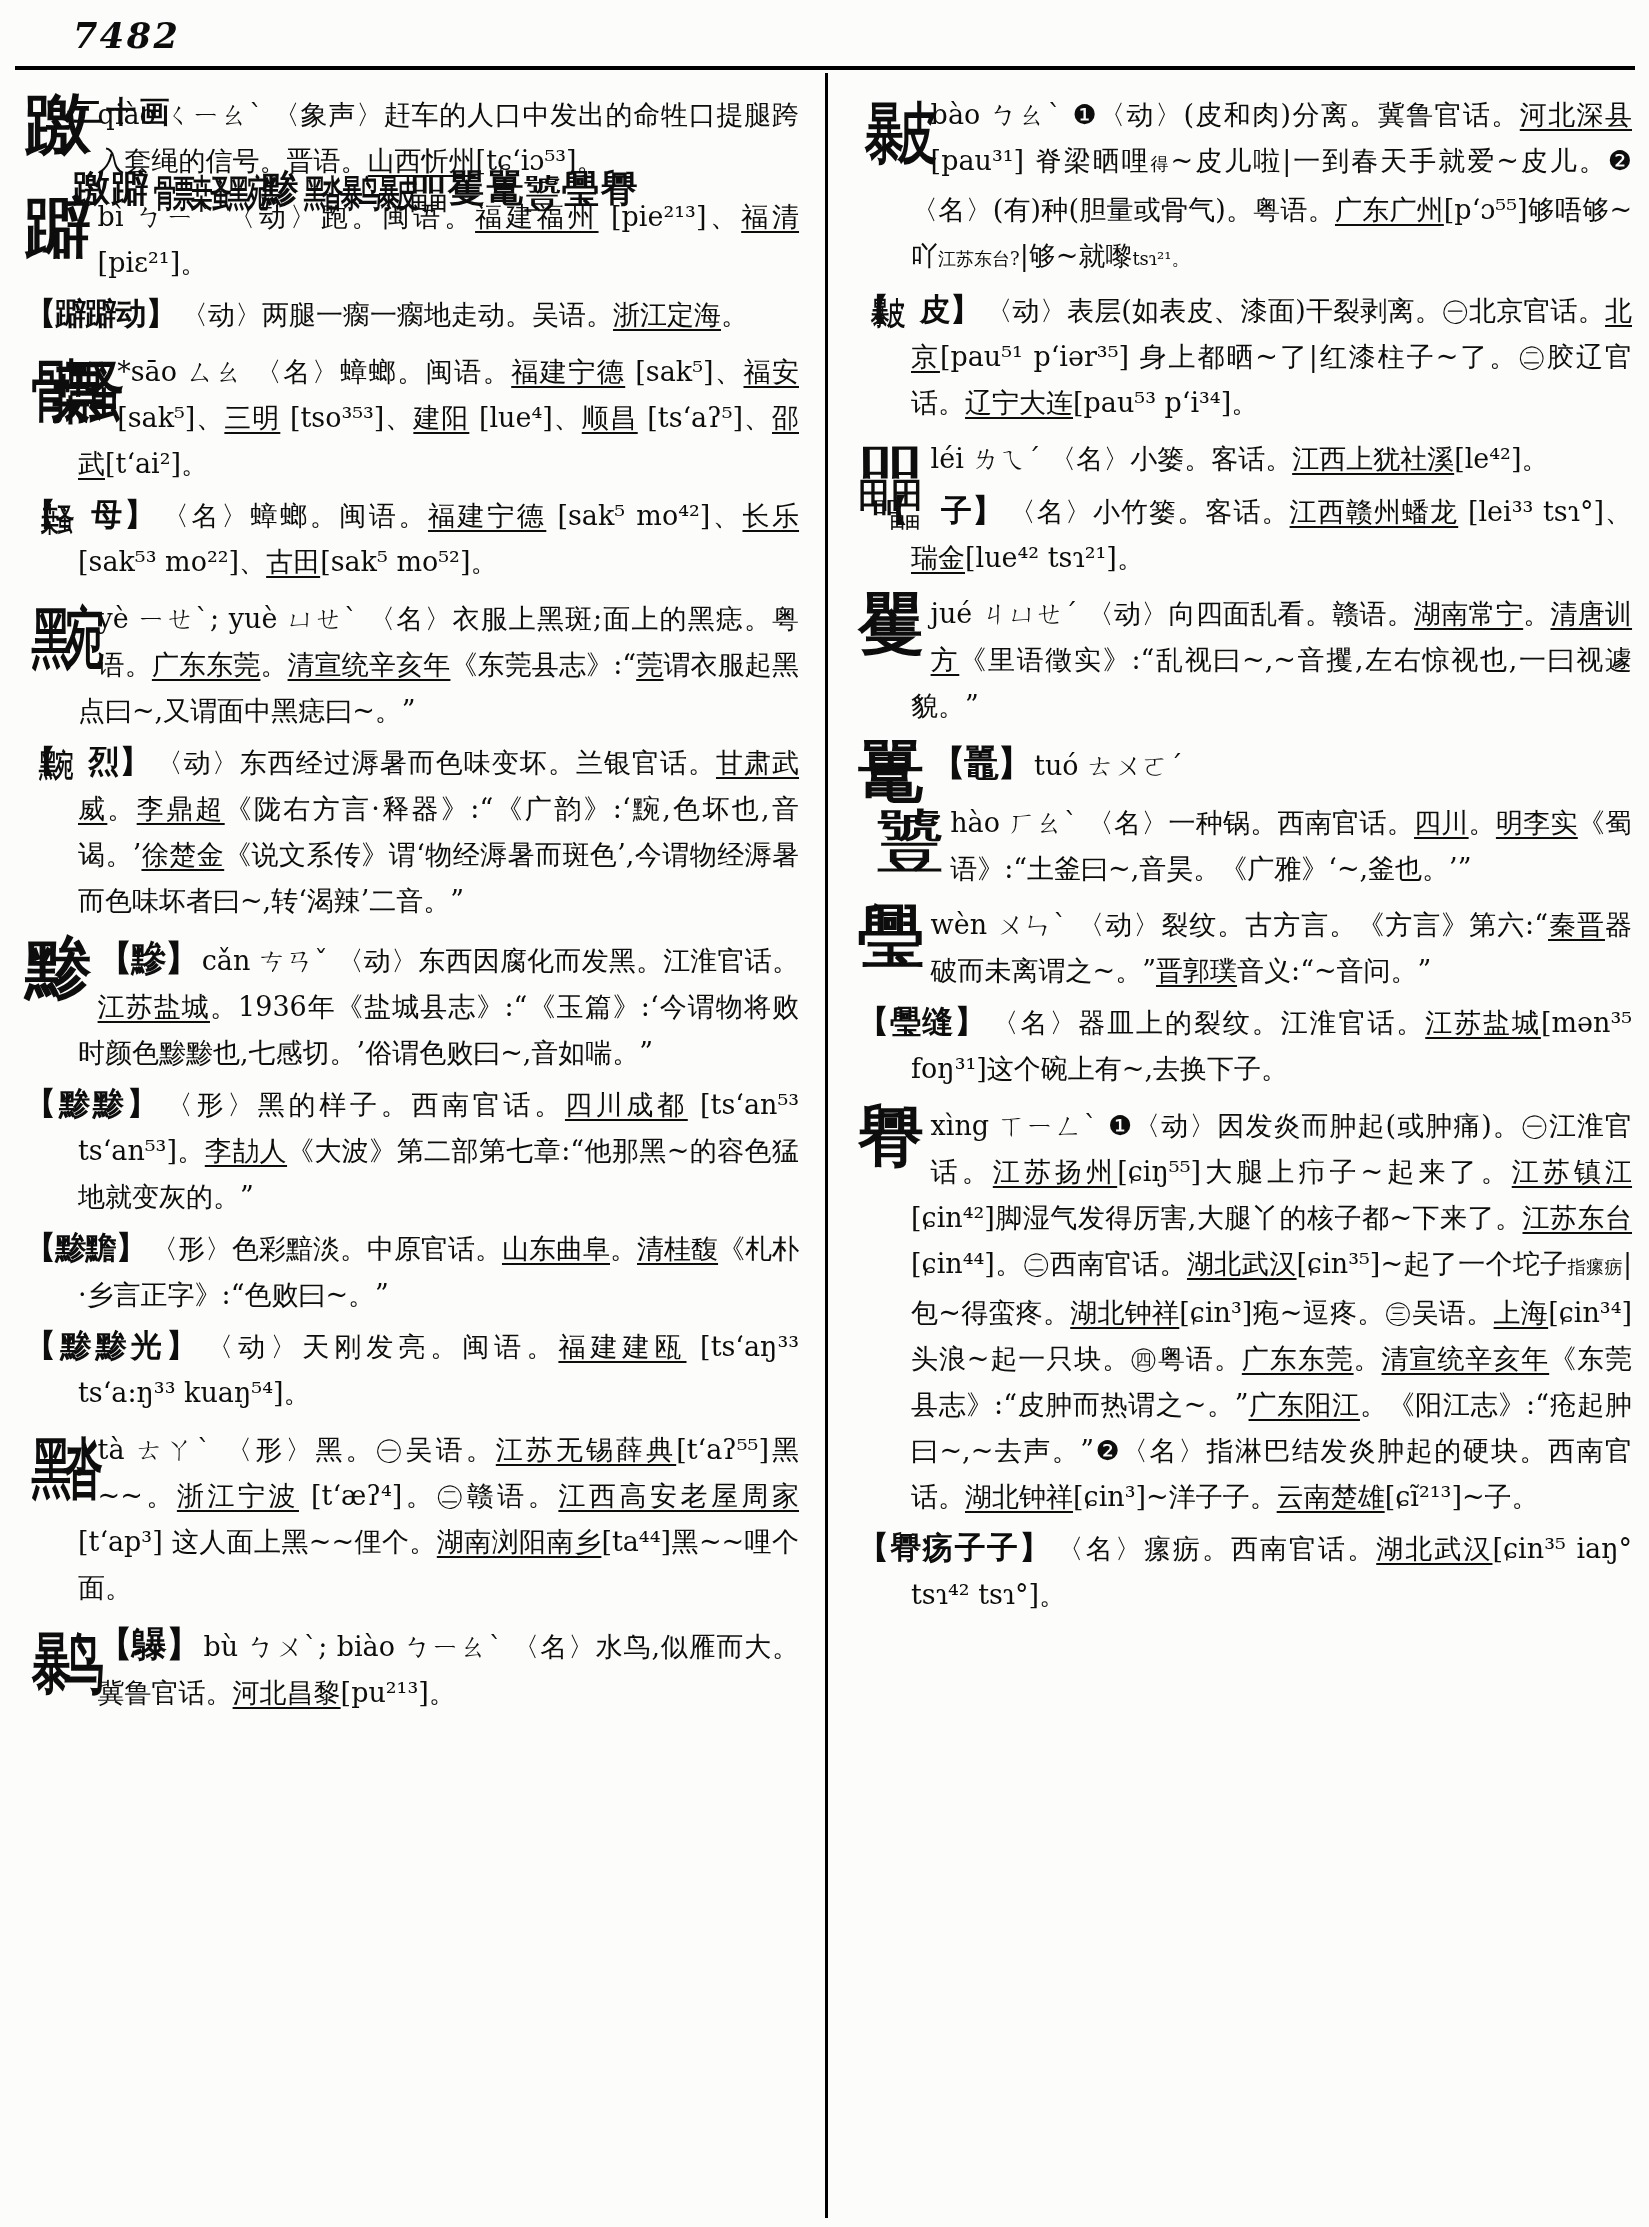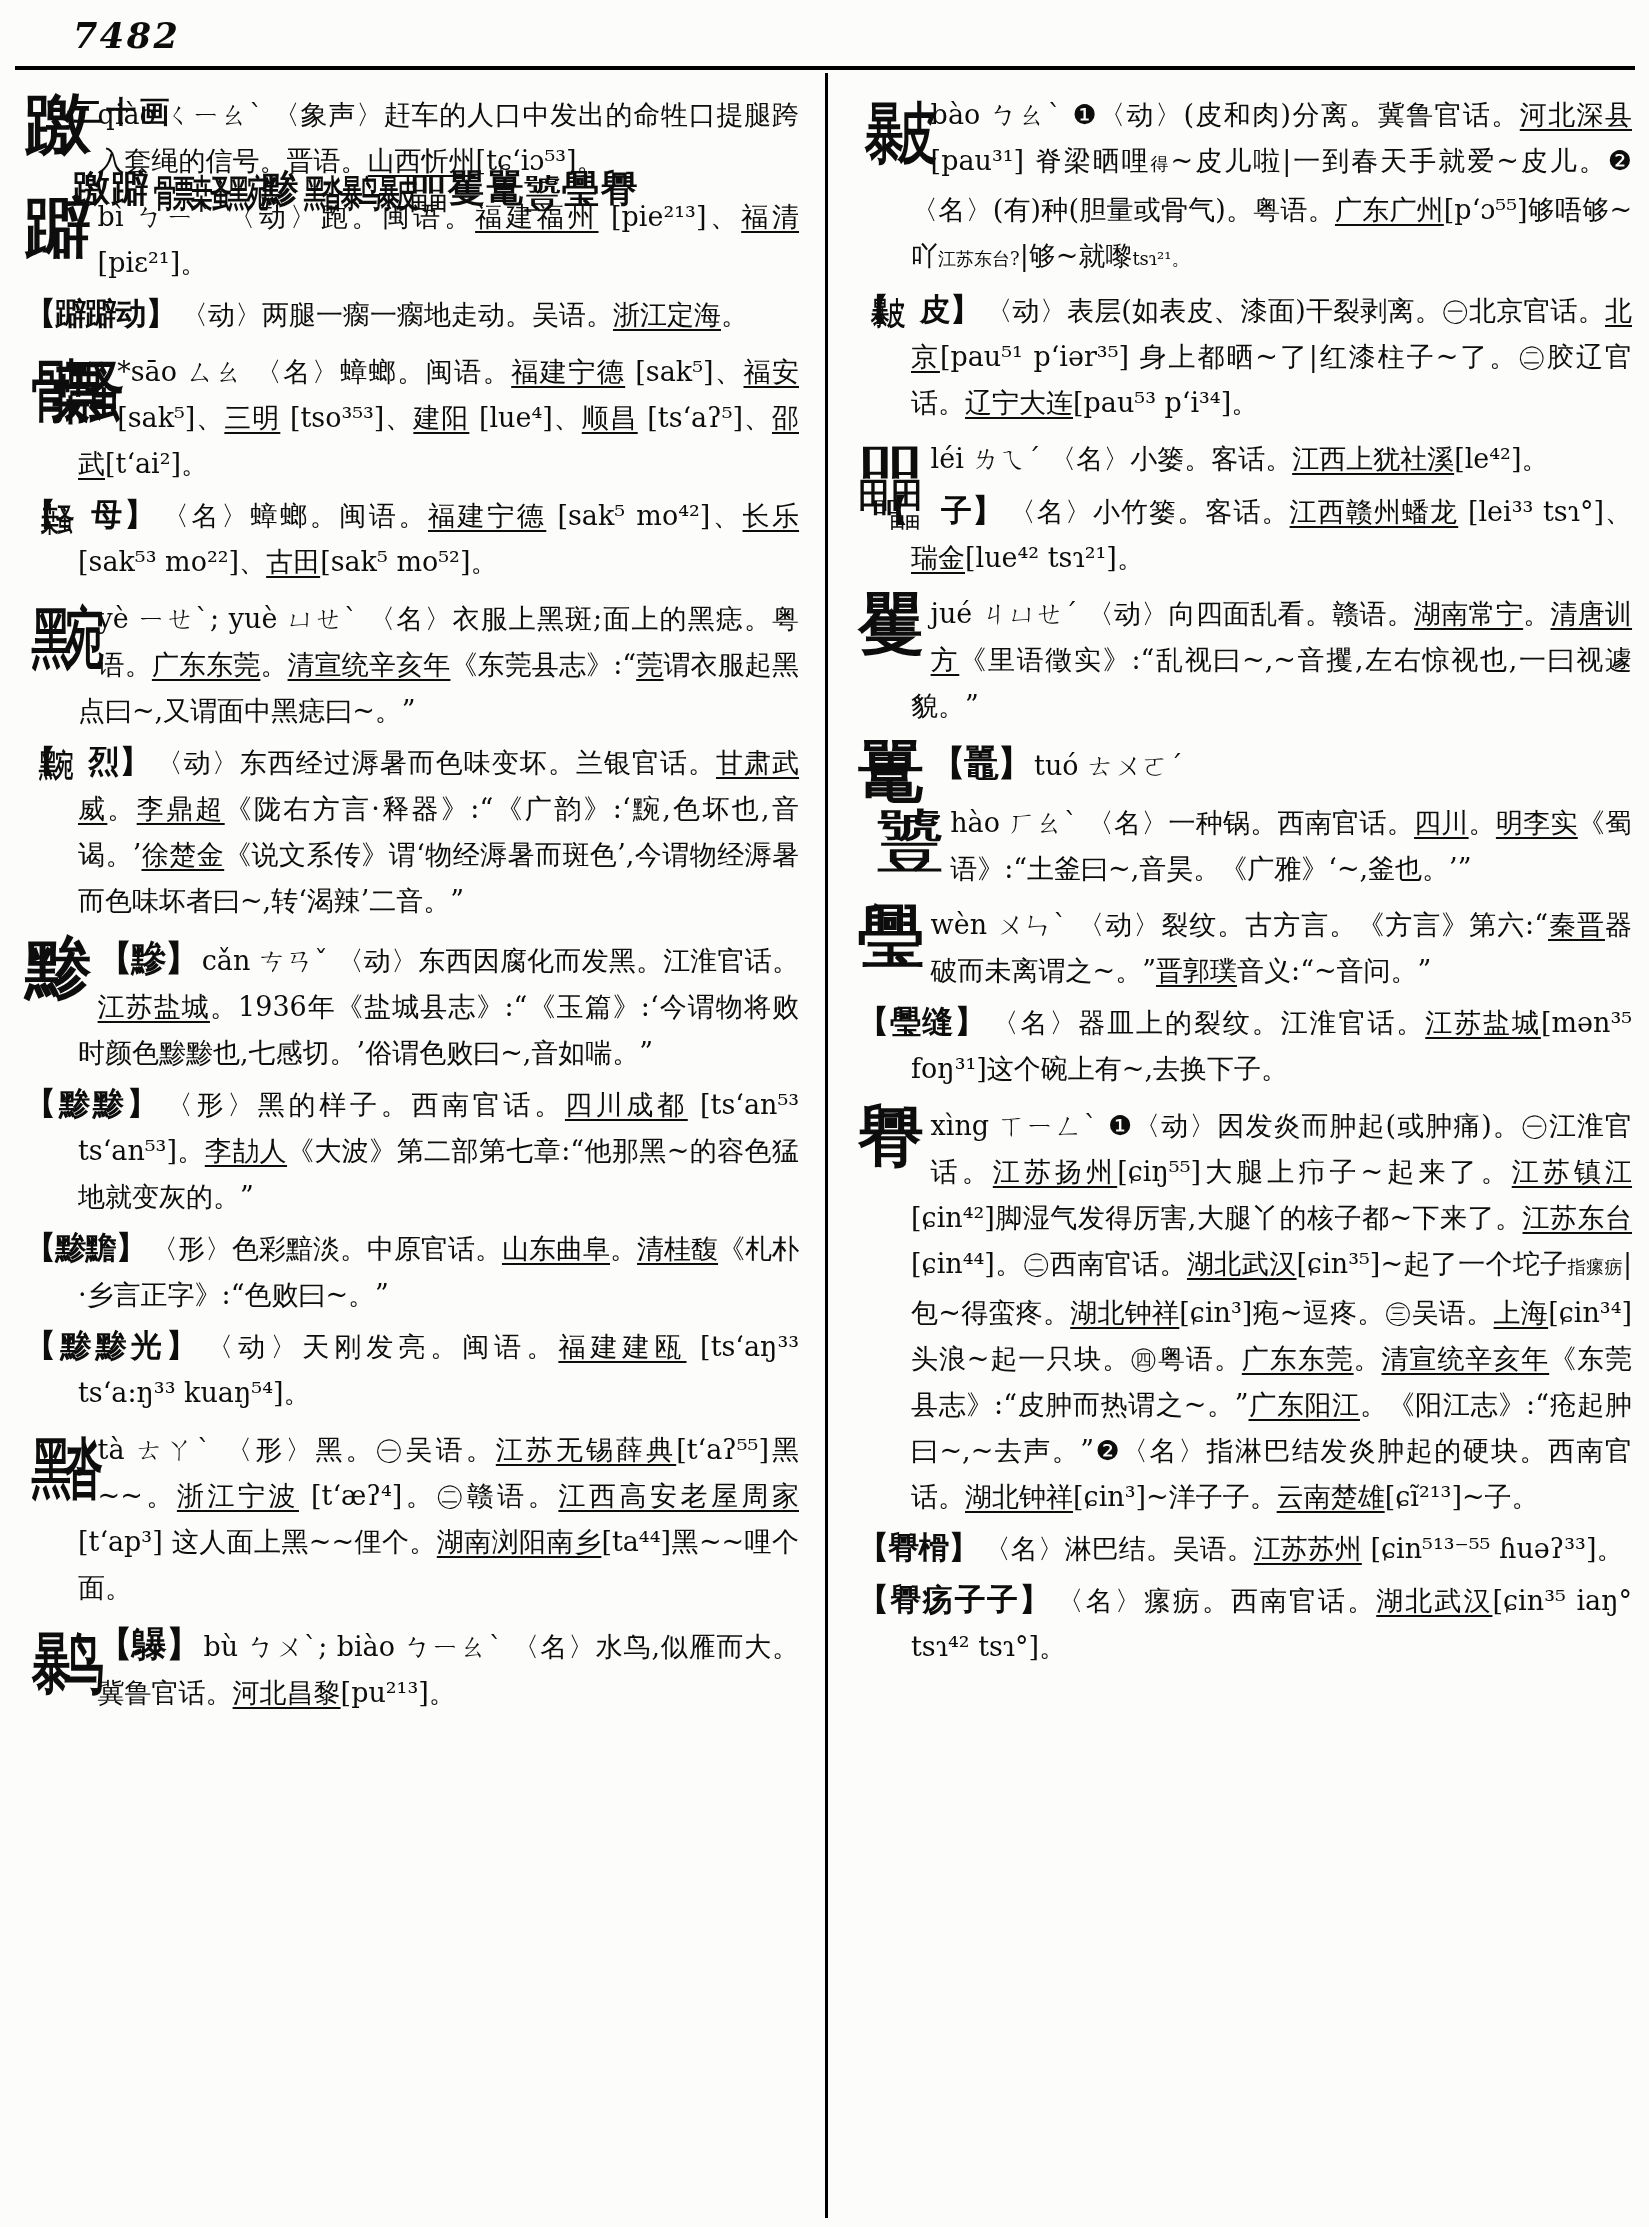--- a/index.html
+++ b/index.html
@@ -126,16 +126,15 @@
         </span><span>子</span>】</span><span class="ebody">〈名〉小竹篓。客话。<u>江西赣州蟠龙</u> [lei³³ tsɿ°]、<u>瑞金</u>[lue⁴² tsɿ²¹]。</span></div>
     <div class="entry main"><span class="bighead"><span>矍</span></span><span class="ebody">jué ㄐㄩㄝˊ 〈动〉向四面乱看。赣语。<u>湖南常宁</u>。<u>清唐训方</u>《里语徵实》:“乱视曰~,~音攫,左右惊视也,一曰视遽貌。”</span></div>
     <div class="entry main"><span class="bighead"><span>鼍</span></span><span class="trad">【<span>鼉</span>】</span><span class="ebody">tuó ㄊㄨㄛˊ</span></div>
     <div class="entry main"><span class="bighead"><span class="cmp v">
           <span style="transform: scale(1, 0.52);">號</span>
           <span style="transform: scale(1, 0.52);">豆</span>
         </span></span><span class="ebody">hào ㄏㄠˋ 〈名〉一种锅。西南官话。<u>四川</u>。<u>明李实</u>《蜀语》:“土釜曰~,音昊。《广雅》‘~,釜也。’”</span></div>
     <div class="entry main"><span class="bighead"><span>璺</span></span><span class="ebody">wèn ㄨㄣˋ 〈动〉裂纹。古方言。《方言》第六:“<u>秦晋</u>器破而未离谓之~。”<u>晋郭璞</u>音义:“~音问。”</span></div>
     <div class="entry sub"><span class="subhead">【<span>璺</span><span>缝</span>】</span><span class="ebody">〈名〉器皿上的裂纹。江淮官话。<u>江苏盐城</u>[mən³⁵ foŋ³¹]这个碗上有~,去换下子。</span></div>
     <div class="entry main"><span class="bighead"><span>臖</span></span><span class="ebody">xìng ㄒㄧㄥˋ ❶〈动〉因发炎而肿起(或肿痛)。㊀江淮官话。<u>江苏扬州</u>[ɕiŋ⁵⁵]大腿上疖子~起来了。<u>江苏镇江</u>[ɕin⁴²]脚湿气发得厉害,大腿丫的核子都~下来了。<u>江苏东台</u>[ɕin⁴⁴]。㊁西南官话。<u>湖北武汉</u>[ɕin³⁵]~起了一个坨子<span class="note">指瘰疬</span>|包~得蛮疼。<u>湖北钟祥</u>[ɕin³]疱~逗疼。㊂吴语。<u>上海</u>[ɕin³⁴]头浪~起一只块。㊃粤语。<u>广东东莞</u>。<u>清宣统辛亥年</u>《东莞县志》:“皮肿而热谓之~。”<u>广东阳江</u>。《阳江志》:“疮起肿曰~,~去声。”❷〈名〉指淋巴结发炎肿起的硬块。西南官话。<u>湖北钟祥</u>[ɕin³]~洋子子。<u>云南楚雄</u>[ɕĩ²¹³]~子。</span></div>
-    <div class="entry sub"><span class="subhead">【<span>臖</span><span>榾</span>】</span><span class="ebody">〈名〉淋巴结。吴语。<u>江苏苏州</u> [ɕin⁵¹³⁻⁵⁵ ɦuəʔ³³]。</span></div>
     <div class="entry sub"><span class="subhead">【<span>臖</span><span>疡</span><span>子</span><span>子</span>】</span><span class="ebody">〈名〉瘰疬。西南官话。<u>湖北武汉</u>[ɕin³⁵ iaŋ° tsɿ⁴² tsɿ°]。</span></div>
   </div>
 
 
 </body></html>

